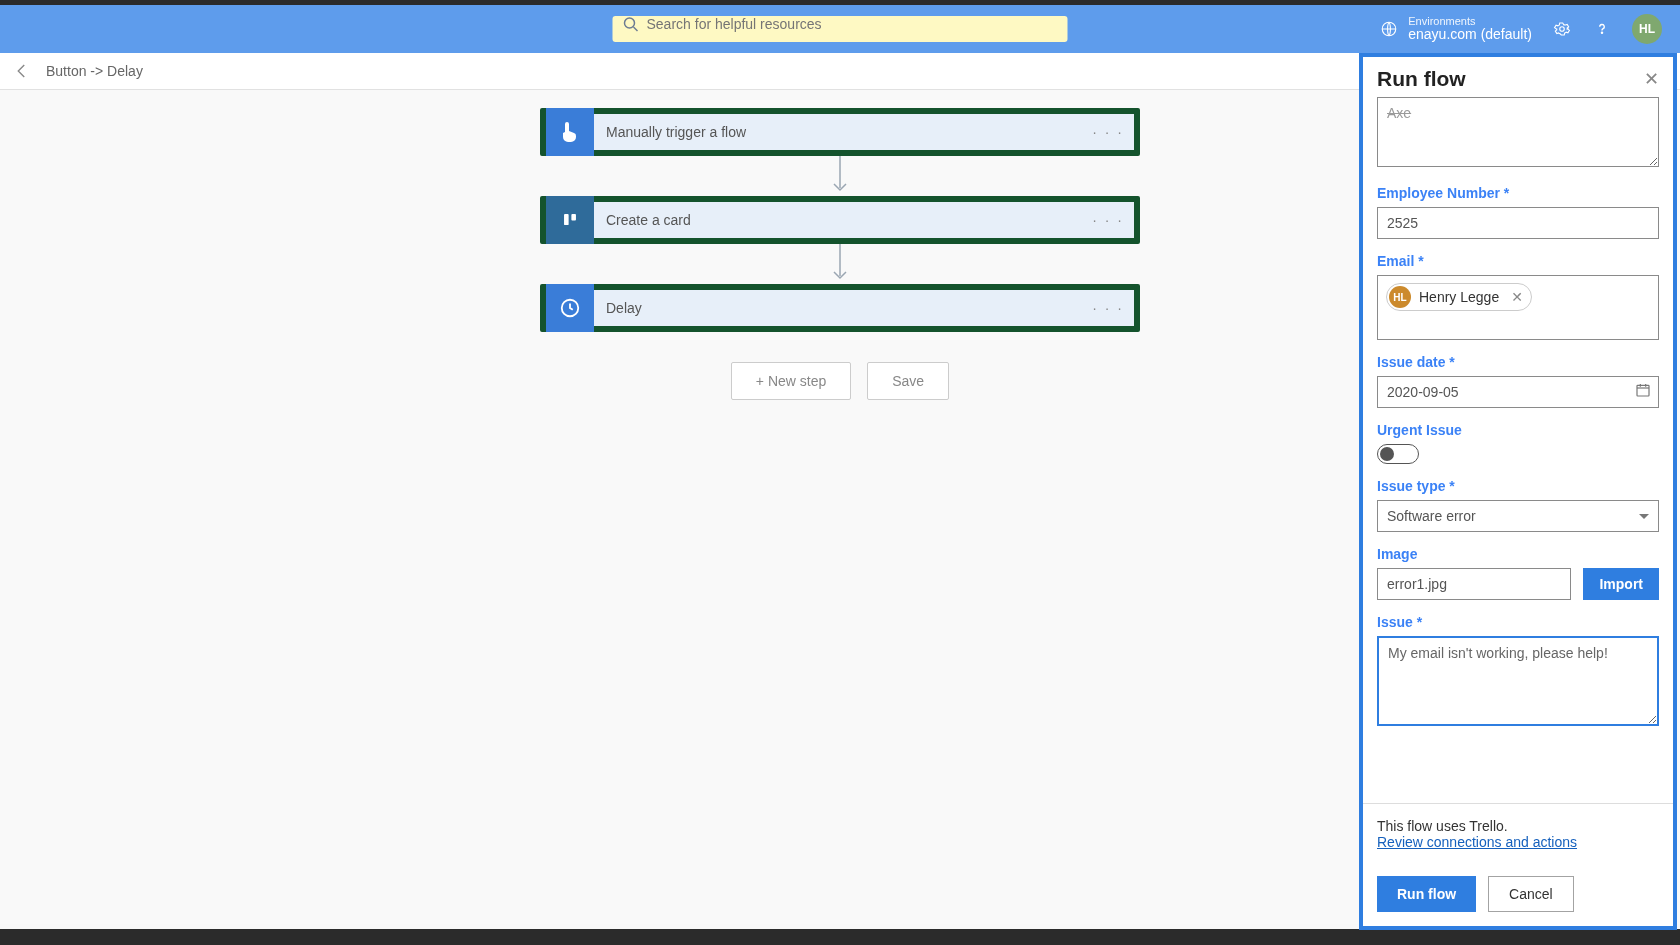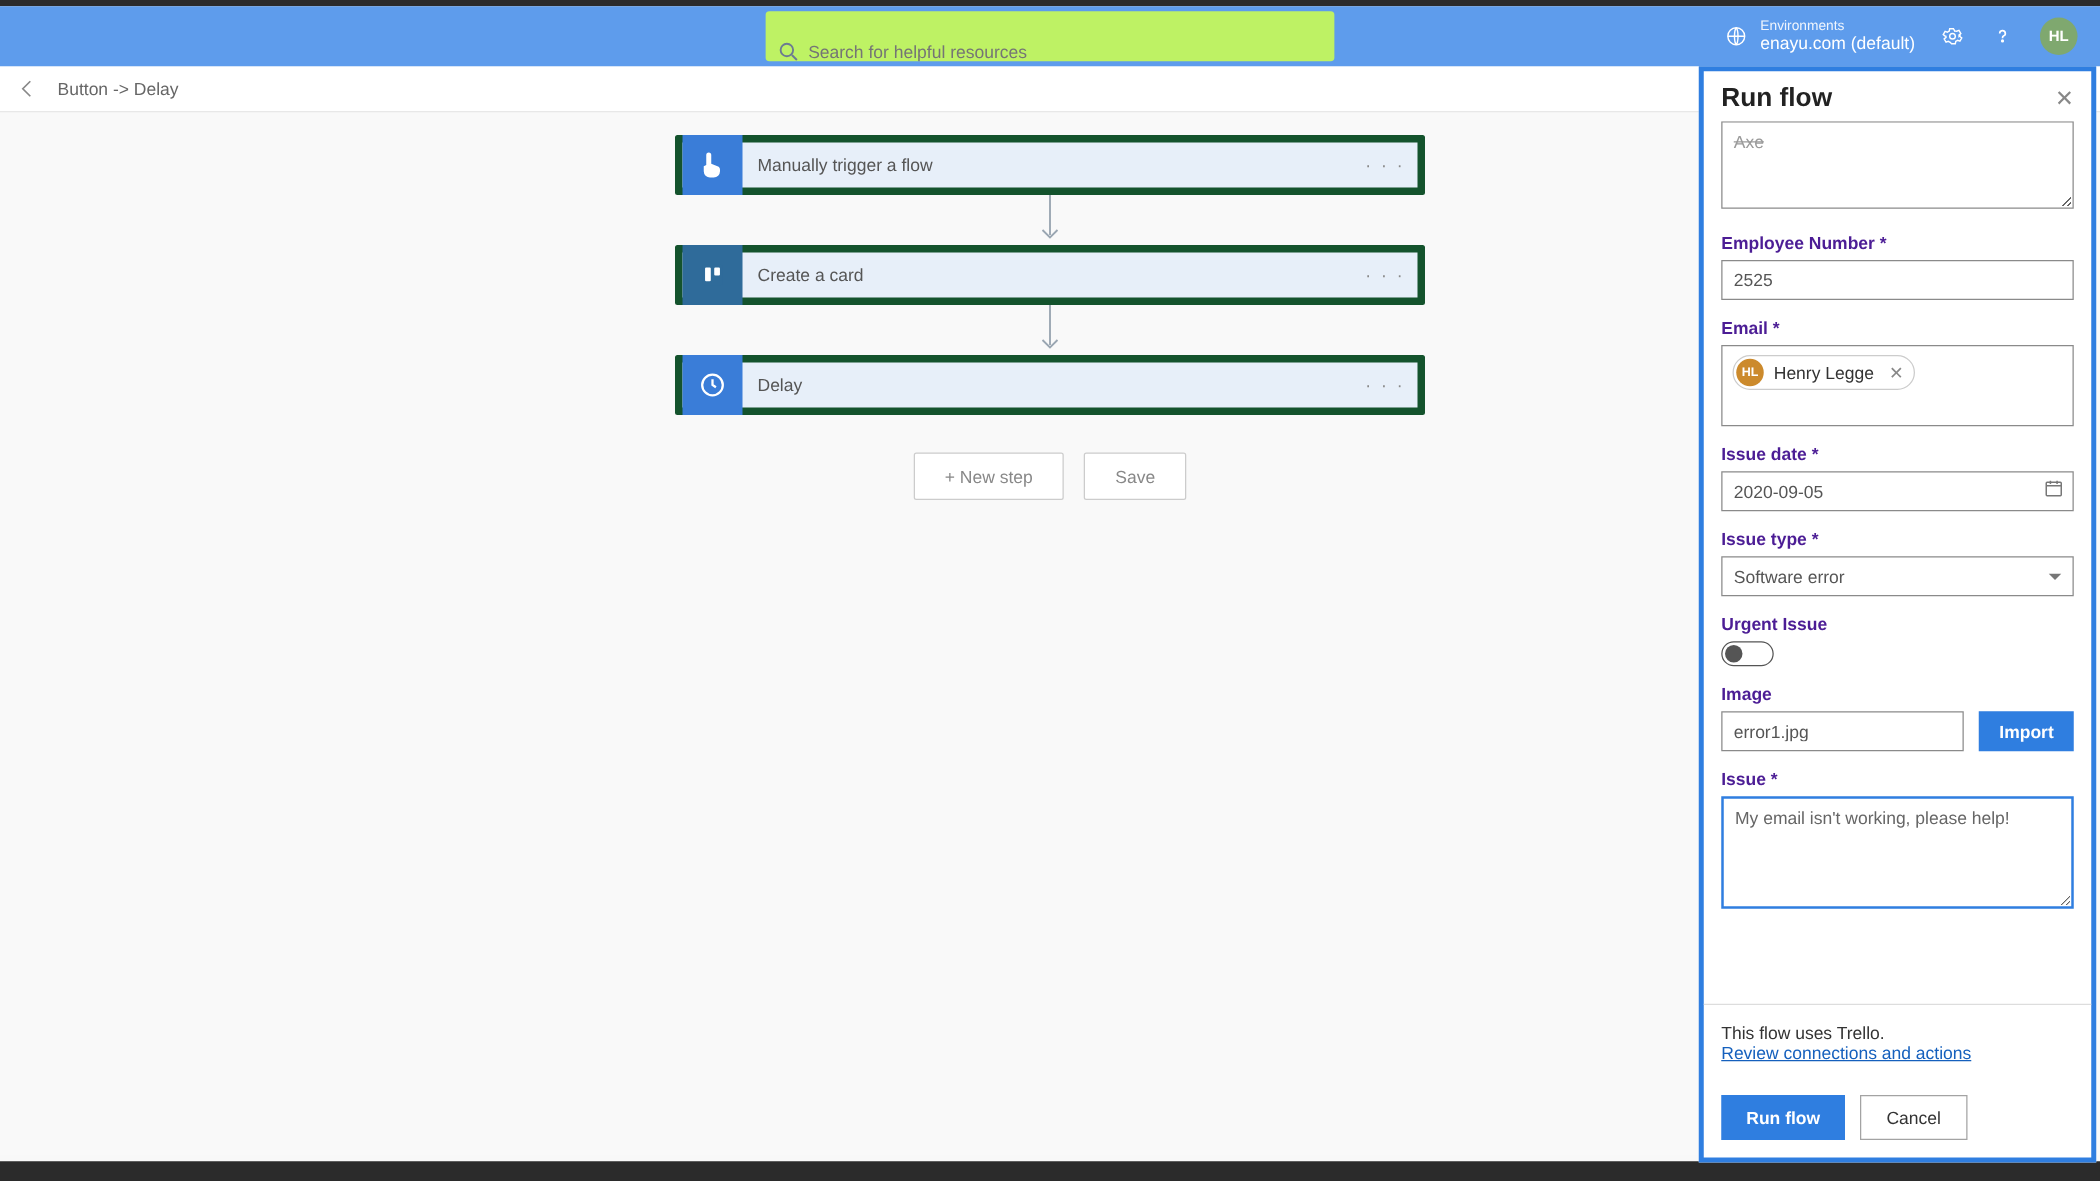--- a/index.html
+++ b/index.html
@@ -6,22 +6,22 @@
 html, body { width: 1680px; height: 945px; overflow: hidden; background: #f8f8f8; }
 
 .browser-chrome { height: 5px; background: #2b2b2b; }
 
 .top-bar {
   height: 48px; background: #5e9cec; display: flex; align-items: center;
   padding: 0 18px; position: relative;
 }
 .search-wrap {
   position: absolute; left: 50%; transform: translateX(-50%);
-  width: 455px; height: 40px; background: #bef264; border-radius: 3px;
-  display: flex; align-items: flex-end; padding: 0 10px; color: #6c7b92;
+  width: 455px; height: 26px; background: #fef9c3; border-radius: 3px;
+  display: flex; align-items: flex-start; padding: 0 10px; color: #6c7b92;
 }
 .search-wrap svg { margin-right: 8px; flex-shrink: 0; }
 .search-wrap input {
   border: none; background: transparent; outline: none; width: 100%;
   font-size: 14px; color: #6c7b92;
 }
 .top-right { margin-left: auto; display: flex; align-items: center; gap: 20px; color: #fff; }
 .env { display: flex; align-items: center; gap: 10px; }
 .env-text { display: flex; flex-direction: column; line-height: 1.1; }
 .env-label { font-size: 11px; opacity: 0.9; }
@@ -86,21 +86,21 @@
 .panel-title { font-size: 21px; font-weight: 700; color: #222; }
 .panel-close { color: #888; cursor: pointer; font-size: 18px; }
 
 .panel-scroll {
   flex: 1; overflow-y: auto; padding: 0 14px 10px; position: relative;
 }
 .panel-scroll::-webkit-scrollbar { width: 10px; }
 .panel-scroll::-webkit-scrollbar-thumb { background: #c6c6c6; }
 
 .field { margin-top: 14px; }
-.field-label { font-size: 14px; color: #4c1d95; font-weight: 600; margin-bottom: 6px; display: block; }
+.field-label { font-size: 14px; color: #3b82f6; font-weight: 600; margin-bottom: 6px; display: block; }
 .input, .textarea, .select {
   width: 100%; border: 1px solid #8a8a8a; padding: 7px 9px; font-size: 14px;
   color: #555; background: #fff; font-family: inherit;
 }
 .textarea { resize: both; min-height: 78px; }
 .top-textarea { min-height: 70px; color: #9a9a9a; text-decoration: line-through; }
 .select-wrap { position: relative; }
 .select-wrap:after {
   content: ""; position: absolute; right: 10px; top: 50%; transform: translateY(-40%);
   border-left: 5px solid transparent; border-right: 5px solid transparent;
@@ -302,30 +302,30 @@
               <rect x="3" y="5" width="18" height="16" rx="1"></rect>
               <line x1="3" y1="9" x2="21" y2="9"></line>
               <line x1="8" y1="3" x2="8" y2="7"></line>
               <line x1="16" y1="3" x2="16" y2="7"></line>
             </svg>
         </span>
       </div>
     </div>
 
     <div class="field">
+      <label class="field-label">Urgent Issue</label>
+      <div class="toggle">
+        <div class="toggle-knob"></div>
+      </div>
+    </div>
+
+    <div class="field">
       <label class="field-label">Issue type *</label>
       <div class="select-wrap">
         <input class="input" readonly="" value="Software error" style="">
-      </div>
-    </div>
-
-    <div class="field">
-      <label class="field-label">Urgent Issue</label>
-      <div class="toggle">
-        <div class="toggle-knob"></div>
       </div>
     </div>
 
     <div class="field">
       <label class="field-label">Image</label>
       <div class="file-row">
         <input class="input" type="text" value="error1.jpg" style="">
         <button class="btn-import">Import</button>
       </div>
     </div>

